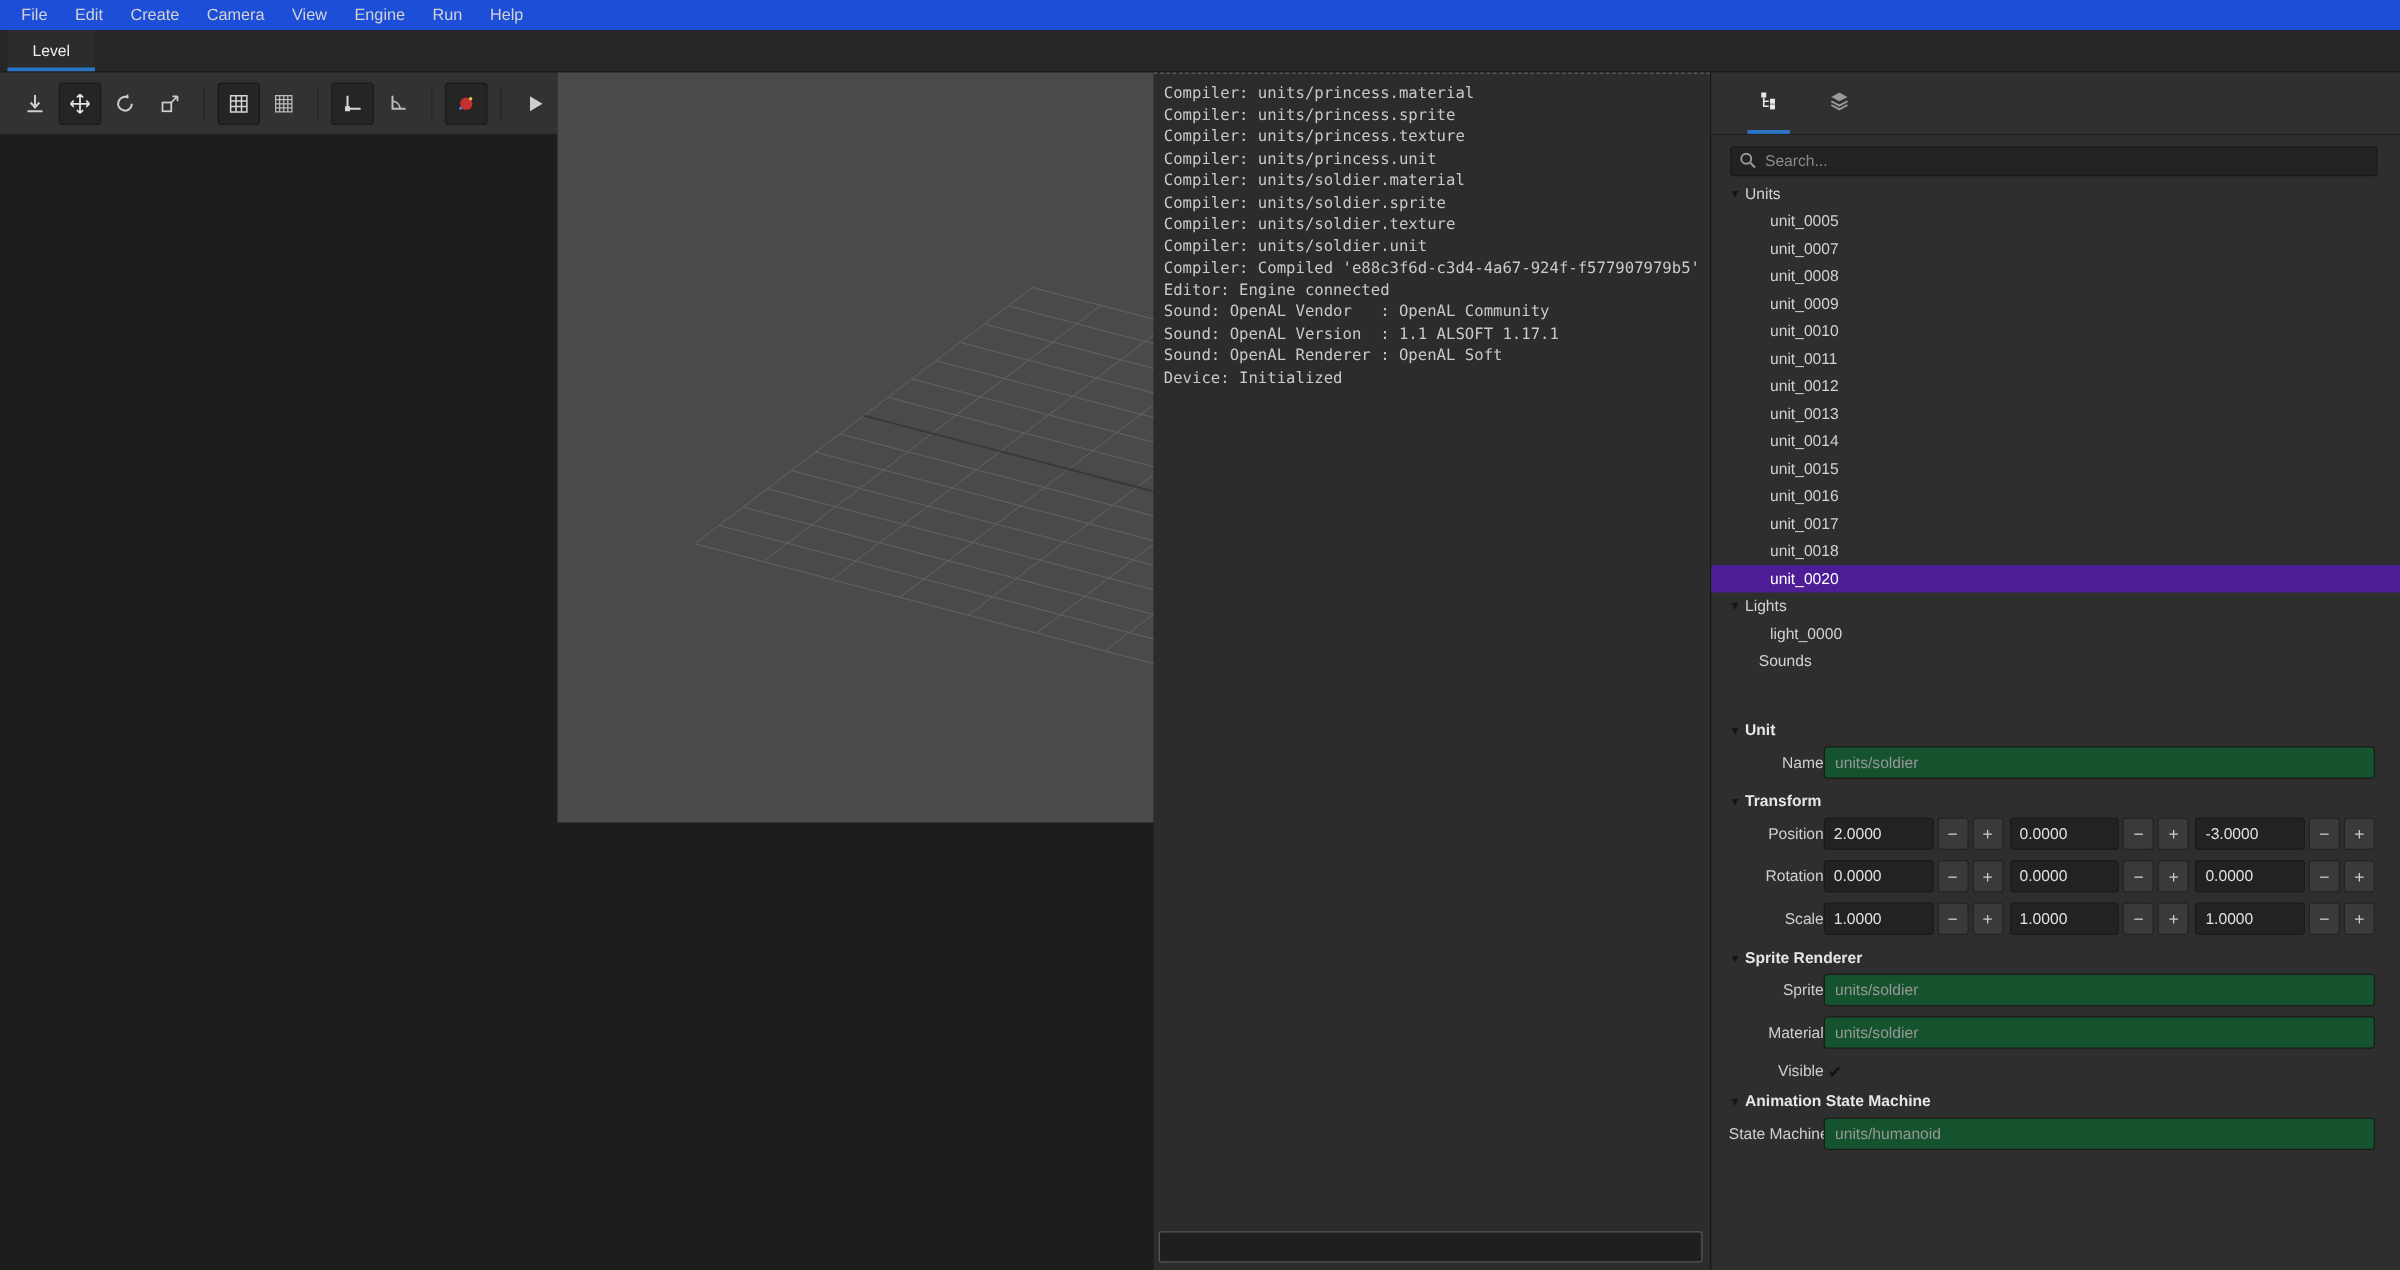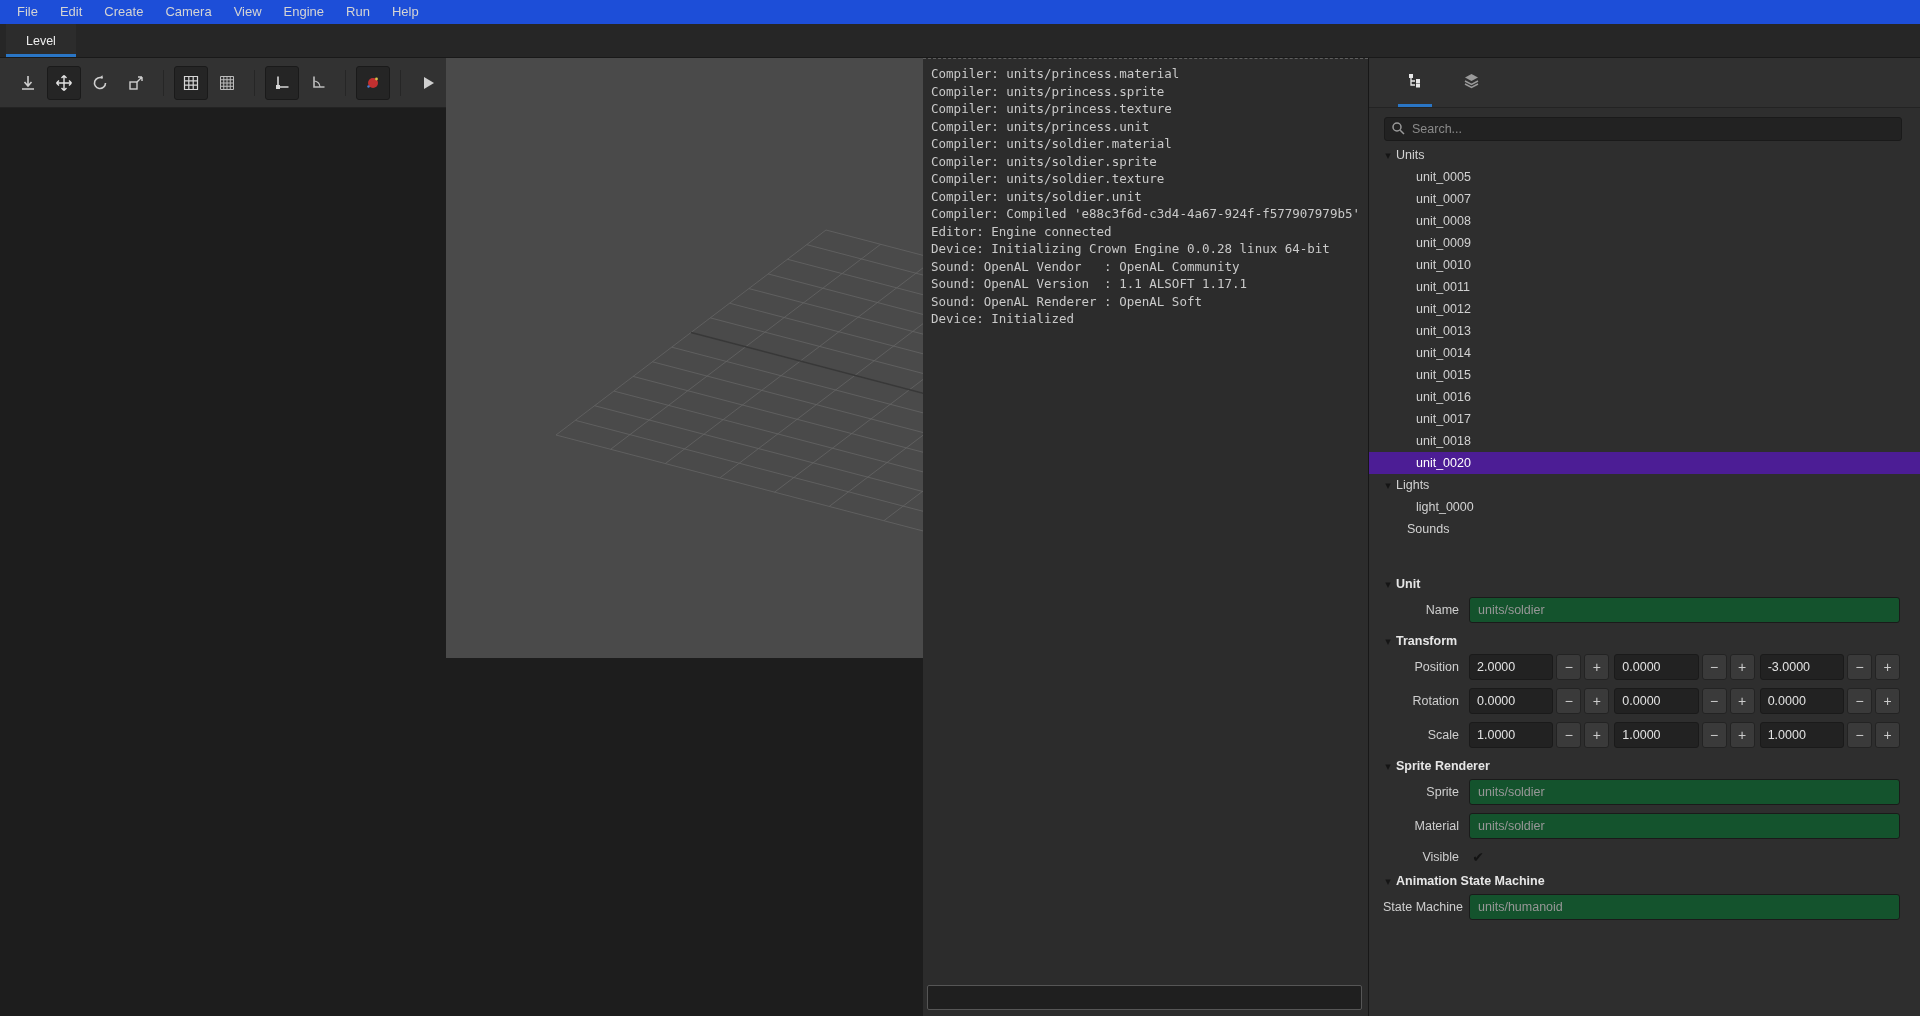--- a/index.html
+++ b/index.html
@@ -60,21 +60,21 @@
   .tree-row.nochild { padding-left:38px; }
   .tree-row.selected { background:#4c1d95; color:#ffffff; }
 
   
   .properties { margin-top:34px; }
   .prop-header { height:20px; display:flex; align-items:center; padding-left:12px; margin-bottom:3px; }
   .prop-header .expander { width:14px; color:#151515; font-size:11px; text-align:center; }
   .prop-header .hlabel { font-weight:bold; font-size:12.5px; color:#e6e6e6; margin-left:1px; }
   .prop-row { display:flex; align-items:center; margin:0 20px 8px 14px; height:26px; }
   .prop-row.short { height:20px; margin-bottom:4px; }
-  .prop-label { width:76px; text-align:right; margin-right:10px; font-size:12.5px; color:#cfcfcf; flex-shrink:0; white-space:nowrap; }
+  .prop-label { width:76px; text-align:right; font-size:12.5px; color:#cfcfcf; flex-shrink:0; white-space:nowrap; }
   .prop-input { flex:1; height:26px; background:#14532d; border:1px solid #1a1a1a; border-radius:3px;
                 color:#979797; font-size:12.5px; padding:0 8px; outline:none; min-width:0; }
   .vec3 { flex:1; display:flex; gap:5px; }
   .num-group { flex:1; display:flex; gap:3px; min-width:0; }
   .num-value { flex:1; background:#222222; border:1px solid #1a1a1a; border-radius:3px; color:#e2e2e2;
                font-size:12.5px; display:flex; align-items:center; padding:0 7px; min-width:0; overflow:hidden; }
   .step { width:25px; height:26px; flex-shrink:0; background:#3a3a3a; border:1px solid #232323; border-radius:3px;
           color:#cccccc; font-size:14px; display:flex; align-items:center; justify-content:center; cursor:pointer; }
   .checkbox { width:18px; height:18px; display:flex; align-items:center; justify-content:center;
               color:#131313; font-size:14px; cursor:pointer; }
@@ -339,21 +339,20 @@
           <div class="console-line">Compiler: units/princess.material</div>
           <div class="console-line">Compiler: units/princess.sprite</div>
           <div class="console-line">Compiler: units/princess.texture</div>
           <div class="console-line">Compiler: units/princess.unit</div>
           <div class="console-line">Compiler: units/soldier.material</div>
           <div class="console-line">Compiler: units/soldier.sprite</div>
           <div class="console-line">Compiler: units/soldier.texture</div>
           <div class="console-line">Compiler: units/soldier.unit</div>
           <div class="console-line">Compiler: Compiled 'e88c3f6d-c3d4-4a67-924f-f577907979b5'</div>
           <div class="console-line">Editor: Engine connected</div>
-          <div class="console-line">Device: Initializing Crown Engine 0.0.28 linux 64-bit</div>
           <div class="console-line">Sound: OpenAL Vendor   : OpenAL Community</div>
           <div class="console-line">Sound: OpenAL Version  : 1.1 ALSOFT 1.17.1</div>
           <div class="console-line">Sound: OpenAL Renderer : OpenAL Soft</div>
           <div class="console-line">Device: Initialized</div>
         </div>
         <input class="console-input" value="" style="">
       </div>
     </div>
 
     <div class="sidebar">

